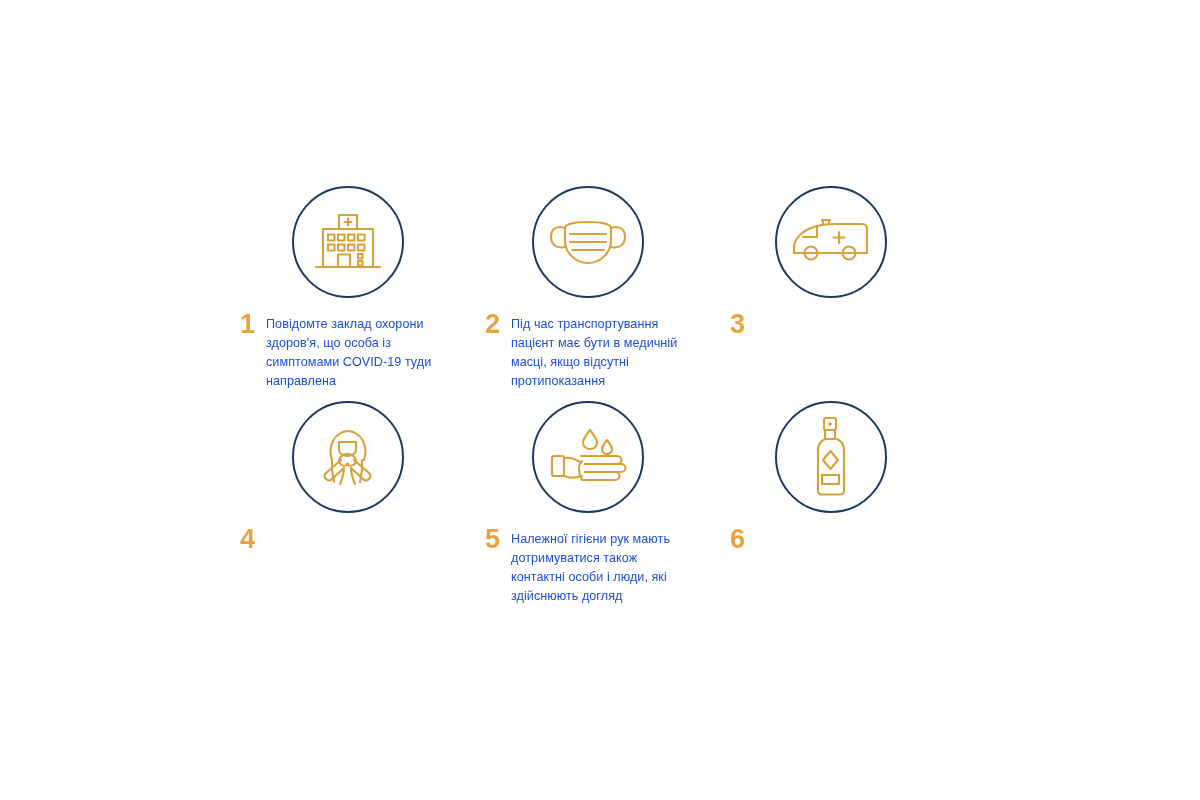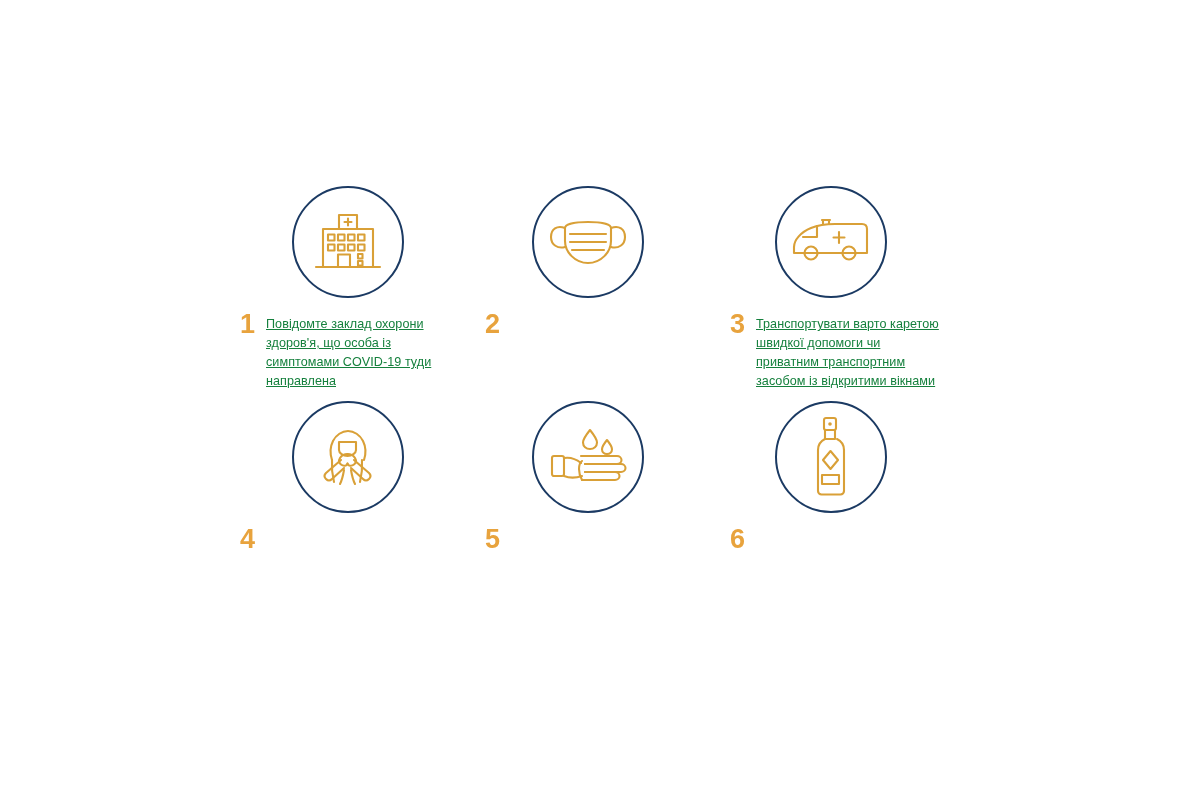--- a/index.html
+++ b/index.html
@@ -67,27 +67,26 @@
     color: #e8a33d;
     font-size: 27px;
     font-weight: 700;
     line-height: 19px;
     width: 26px;
     flex: 0 0 26px;
     letter-spacing: 0;
   }
 
   .body-text {
-    color: #15803d;
+    color: #1d4ed8;
     font-size: 12.6px;
     line-height: 19px;
     letter-spacing: 0.05px;
     white-space: pre-line;
     max-width: 206px;
-    text-decoration: underline;
   }
 </style>
 </head>
 <body>
 
 <div id="board">
   <div class="grid">
 
     <div class="step col1">
       <div class="badge">
@@ -139,20 +138,24 @@
             <path d="M18 16c0-4 10-6 23-6s23 2 23 6v13c0 11-10 22-23 22S18 40 18 29z"></path>
 
             <path d="M23 22h36"></path>
             <path d="M23 30h36"></path>
             <path d="M25 38h32"></path>
           </svg>
         </span>
       </div>
       <div class="caption">
         <div class="num">2</div>
+        <div class="body-text">Під час транспортування
+пацієнт має бути в медичній
+масці, якщо відсутні
+протипоказання</div>
       </div>
     </div>
 
     <div class="step col3">
       <div class="badge">
         <span>
           <svg width="84" height="58" viewBox="0 0 84 58" fill="none" stroke="#d9a037" stroke-width="2.1" stroke-linecap="round" stroke-linejoin="round">
 
             <path d="M33 7h8"></path>
             <path d="M34 7v3.5M40 7v3.5"></path>
@@ -163,24 +166,20 @@
 
             <path d="M50 19v11M44.5 24.5h11"></path>
 
             <circle cx="22" cy="40" r="6.5"></circle>
             <circle cx="60" cy="40" r="6.5"></circle>
           </svg>
         </span>
       </div>
       <div class="caption">
         <div class="num">3</div>
-        <div class="body-text">Транспортувати варто каретою
-швидкої допомоги чи
-приватним транспортним
-засобом із відкритими вікнами</div>
       </div>
     </div>
 
     <div class="step col1">
       <div class="badge">
         <span>
           <svg width="74" height="74" viewBox="0 0 74 74" fill="none" stroke="#d9a037" stroke-width="2.1" stroke-linecap="round" stroke-linejoin="round">
 
             <path d="M21 40c-2-6-2-13 1-19 3-6 9-10 15-10s12 4 15 10c3 6 3 13 1 19"></path>
             <path d="M21 40c-0.5 8 0.5 16 2 22M51 40c0.5 8-0.5 16-2 22"></path>
@@ -219,20 +218,24 @@
             <path d="M34 32h36c2.5 0 4.5 1.8 4.5 4s-2 4-4.5 4H38"></path>
             <path d="M38 40h36c2.5 0 4.5 1.8 4.5 4s-2 4-4.5 4H38"></path>
             <path d="M38 48h30c2.5 0 4.5 1.8 4.5 4s-2 4-4.5 4H35"></path>
 
             <path d="M35 37c-4 3-4 12 0 19"></path>
           </svg>
         </span>
       </div>
       <div class="caption">
         <div class="num">5</div>
+        <div class="body-text">Належної гігієни рук мають
+дотримуватися також
+контактні особи і люди, які
+здійснюють догляд</div>
       </div>
     </div>
 
     <div class="step col3">
       <div class="badge">
         <span>
           <svg width="48" height="84" viewBox="0 0 48 84" fill="none" stroke="#d9a037" stroke-width="2.1" stroke-linecap="round" stroke-linejoin="round">
 
             <rect x="17" y="3" width="12" height="12" rx="2"></rect>
             <circle cx="23" cy="9" r="1.8" fill="#d9a037" stroke="none"></circle>

